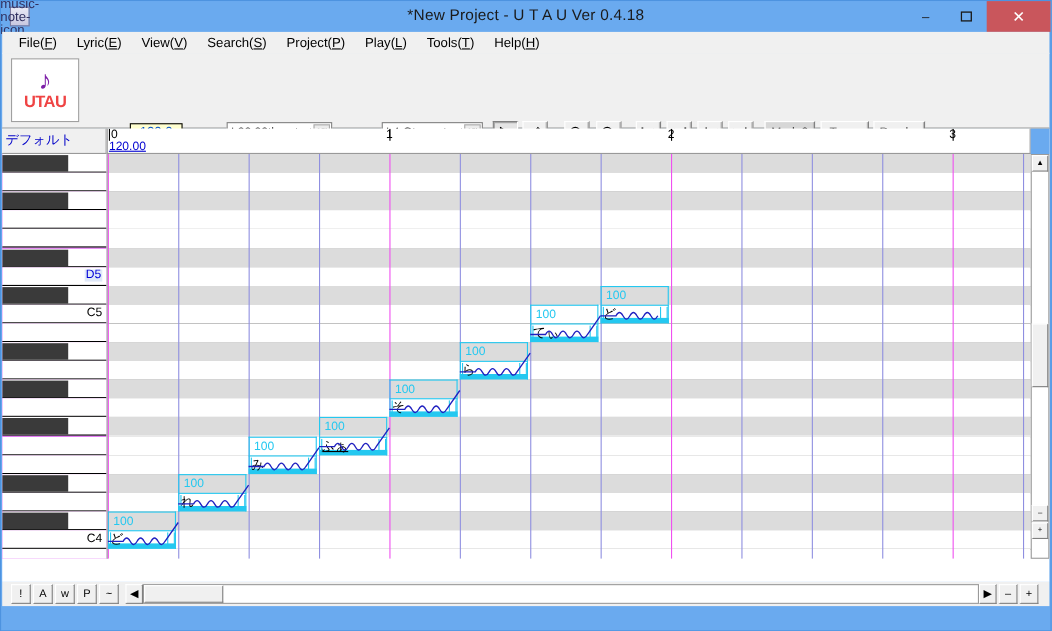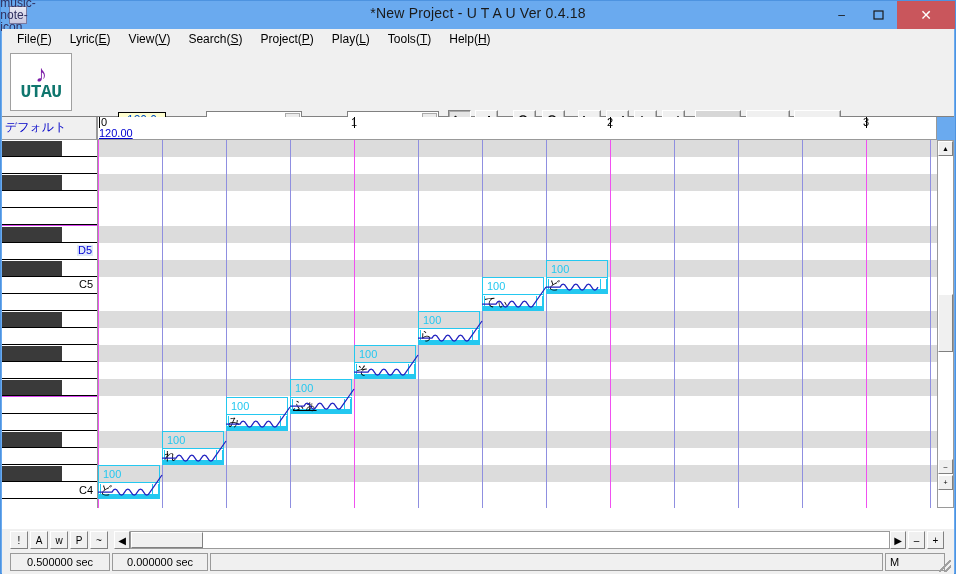--- a/index.html
+++ b/index.html
@@ -57,22 +57,22 @@
     background:#f0f0f0;
     border-bottom:1px solid #828282;
   }
   .logo-box {
     position:absolute; left:8px; top:4px; width:62px; height:58px;
     background:#fff; border:1px solid #a0a0a0;
     display:flex; flex-direction:column; align-items:center; justify-content:center;
   }
   .logo-note { font-size:24px; color:#7d1fa8; line-height:20px; }
   .logo-text {
-    font-family:Liberation Mono, monospace;
-    font-weight:bold; font-size:18px; color:#0f766e; letter-spacing:-0.5px;
+    font-family:Liberation Sans, sans-serif;
+    font-weight:bold; font-size:15px; color:#ef4444; letter-spacing:-0.5px;
     line-height:17px;
   }
   .tb-label { font-size:12px; color:#000; }
   .tempo-field {
     width:48px; height:17px; background:#ffffd0; border:1px solid #000;
     color:#0050c8; font-size:12px; text-align:center; line-height:15px;
   }
   .combo {
     height:19px; border:1px solid #808080; background:#fff;
     display:flex; align-items:center; font-size:11px; color:#000;
@@ -601,21 +601,14 @@
     <div class="sbtn-sm dotted" style="position:absolute;left:88px;top:2px;width:18px;height:18px;">~</div>
     <div class="sbtn-sm" style="position:absolute;left:112px;top:2px;width:16px;height:18px;">◀</div>
     <div class="hscroll-track" style="left:128px;top:2px;width:760px;height:18px;">
       <div class="hthumb" style="left:0;top:0;width:72px;height:16px;"></div>
     </div>
     <div class="sbtn-sm" style="position:absolute;left:888px;top:2px;width:16px;height:18px;">▶</div>
     <div class="sbtn-sm" style="position:absolute;left:906px;top:2px;width:17px;height:18px;">–</div>
     <div class="sbtn-sm" style="position:absolute;left:925px;top:2px;width:17px;height:18px;">+</div>
   </div>
 
-  <div class="statusbar">
-    <div class="statuscell" style="left:8px;width:100px;">0.500000 sec</div>
-    <div class="statuscell" style="left:110px;width:96px;">0.000000 sec</div>
-    <div class="statuscell left" style="left:208px;width:673px;"></div>
-    <div class="statuscell left" style="left:883px;width:60px;">M</div>
-    <div class="grip"></div>
-  </div>
 
 </div>
 
 </body></html>

